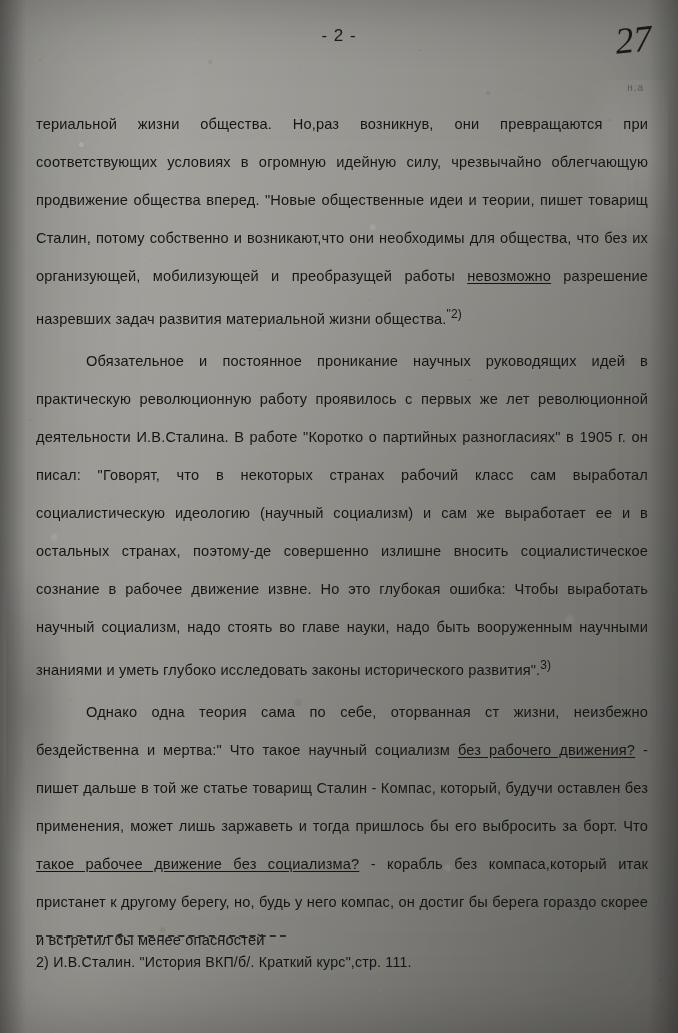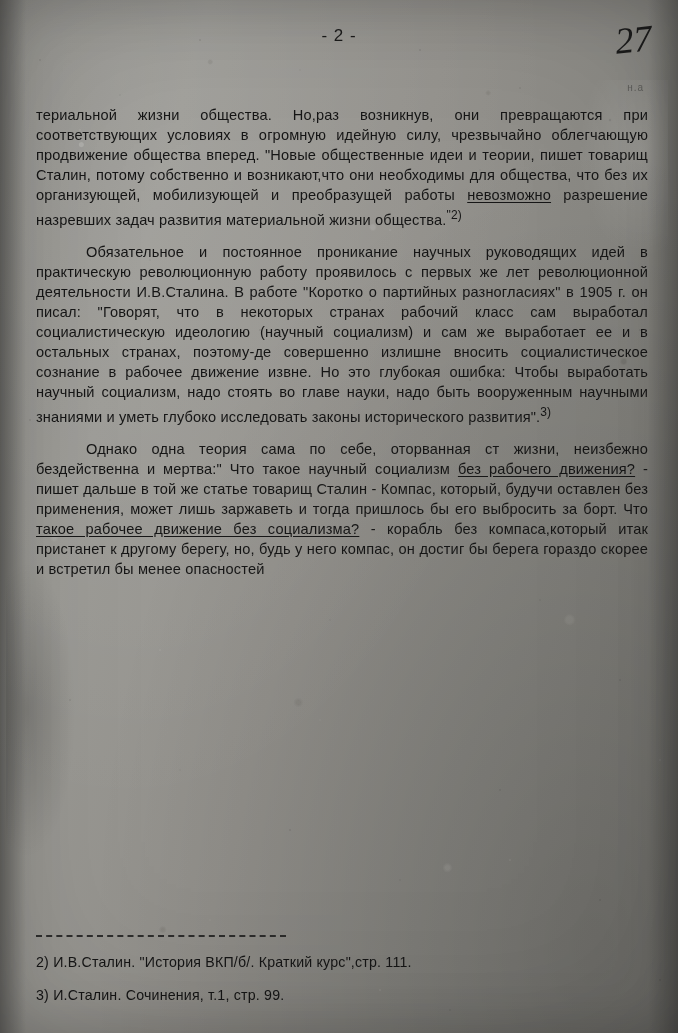--- a/index.html
+++ b/index.html
@@ -86,31 +86,31 @@
     color: #1c1c1c;
     transform: rotate(-6deg);
   }
 
   .body-text {
     position: absolute;
     top: 105px;
     left: 36px;
     right: 30px;
     font-size: 14.6px;
-    line-height: 20px;
+    line-height: 38px;
     text-align: justify;
     color: #161616;
     letter-spacing: 0.15px;
     font-stretch: semi-condensed;
   }
   .para {
     margin: 0 0 0 0;
   }
   .para + .para {
-    margin-top: 12px;
+    margin-top: 4px;
   }
   .indent {
     display: inline-block;
     width: 50px;
   }
   .u {
     text-decoration: underline;
     text-underline-offset: 2px;
   }
   .sup {
@@ -235,17 +235,16 @@
     <p class="para"><span class="indent"></span><span>Обязательное и постоянное проникание научных руководящих идей в практическую революционную работу проявилось с первых же лет революционной деятельности И.В.Сталина. В работе "Коротко о партийных разногласиях" в 1905 г. он писал: "Говорят, что в некоторых странах рабочий класс сам выработал социалистическую идеологию (научный социализм) и сам же выработает ее и в остальных странах, поэтому-де совершенно излишне вносить социалистическое сознание в рабочее движение извне. Но это глубокая ошибка: Чтобы выработать научный социализм, надо стоять во главе науки, надо быть вооруженным научными знаниями и уметь глубоко исследовать законы исторического развития".</span><span class="sup">3)</span></p>
 
     <p class="para"><span class="indent"></span><span>Однако одна теория сама по себе, оторванная ст жизни, неизбежно бездейственна и мертва:" Что такое научный социализм </span><span class="u">без рабочего движения?</span><span> - пишет дальше в той же статье товарищ Сталин - Компас, который, будучи оставлен без применения, может лишь заржаветь и тогда пришлось бы его выбросить за борт. Что </span><span class="u">такое рабочее движение без социализма?</span><span> - корабль без компаса,который итак пристанет к другому берегу, но, будь у него компас, он достиг бы берега гораздо скорее и встретил бы менее опасностей</span></p>
 
   </div>
 
   <div class="footnote-rule"></div>
 
   <div class="footnotes">
     <div>2) И.В.Сталин. "История ВКП/б/. Краткий курс",стр. 111.</div>
-    <div>3) И.Сталин. Сочинения, т.1, стр. 99.</div>
   </div>
 
   <div class="vignette"></div>
 </div>
 
 </body></html>

